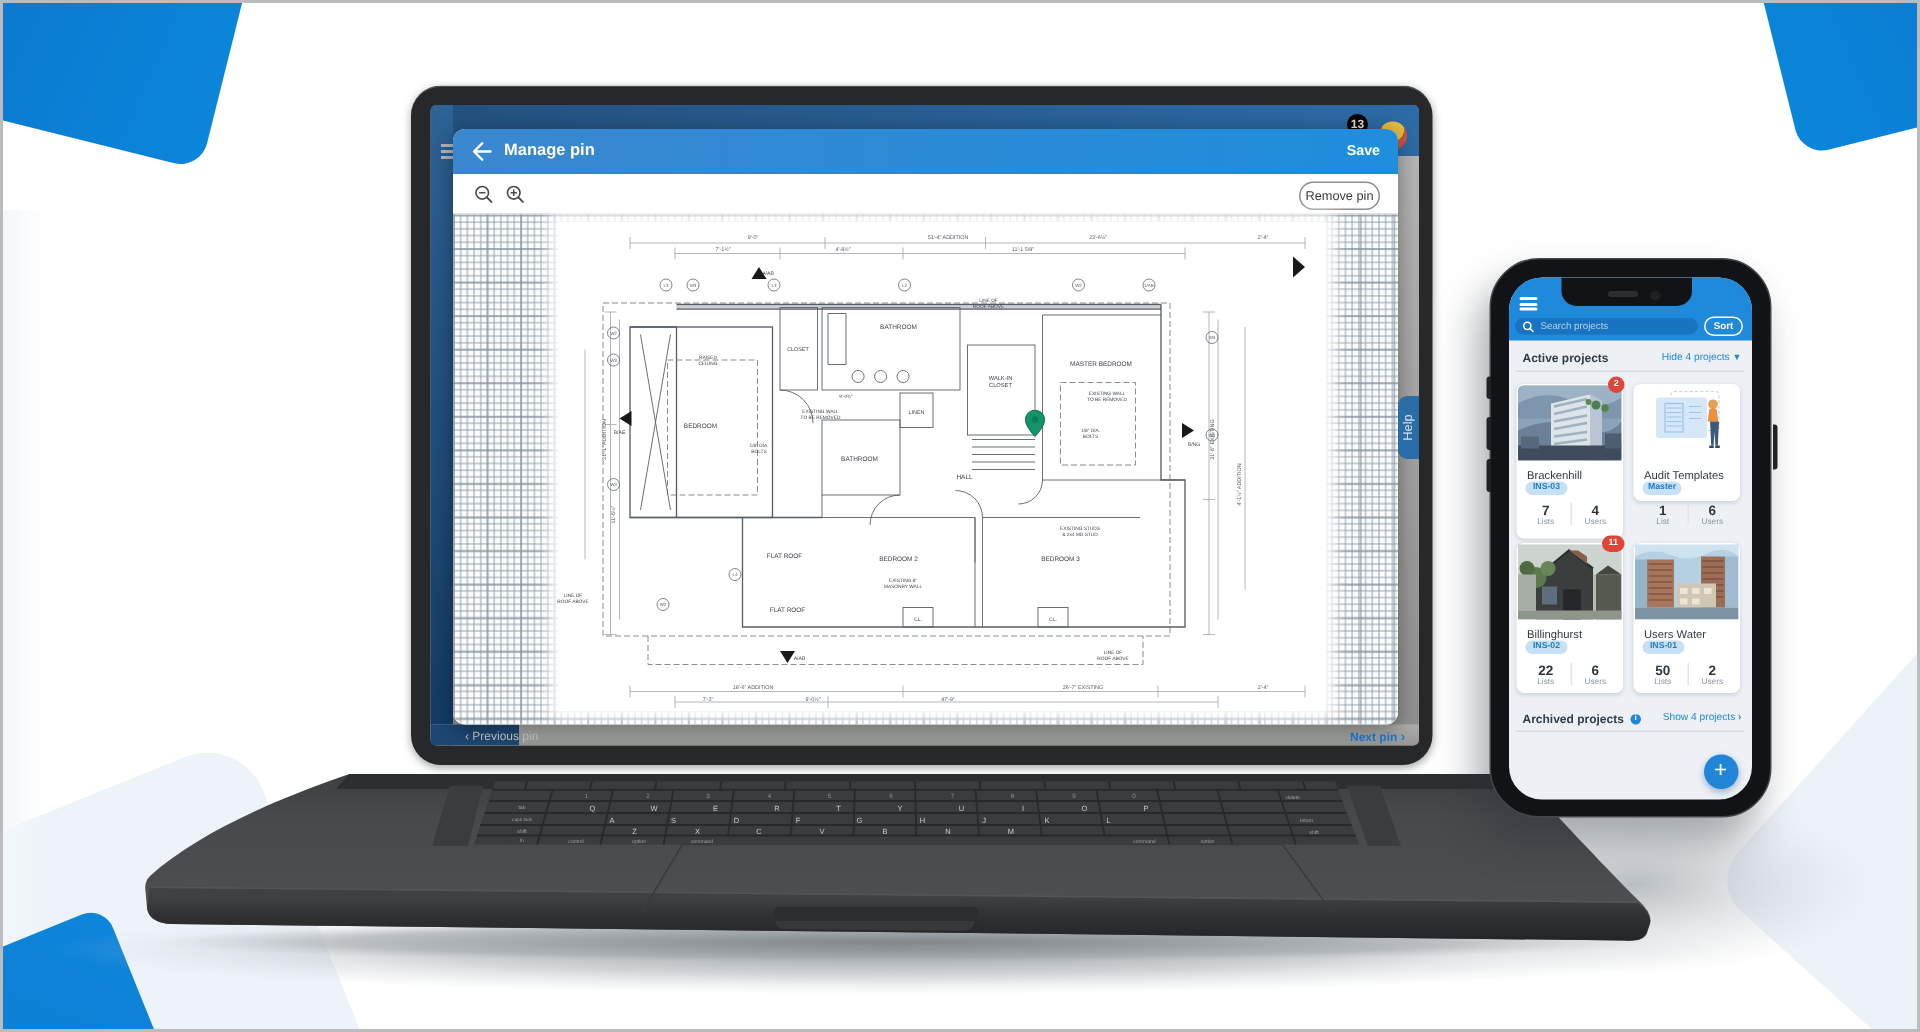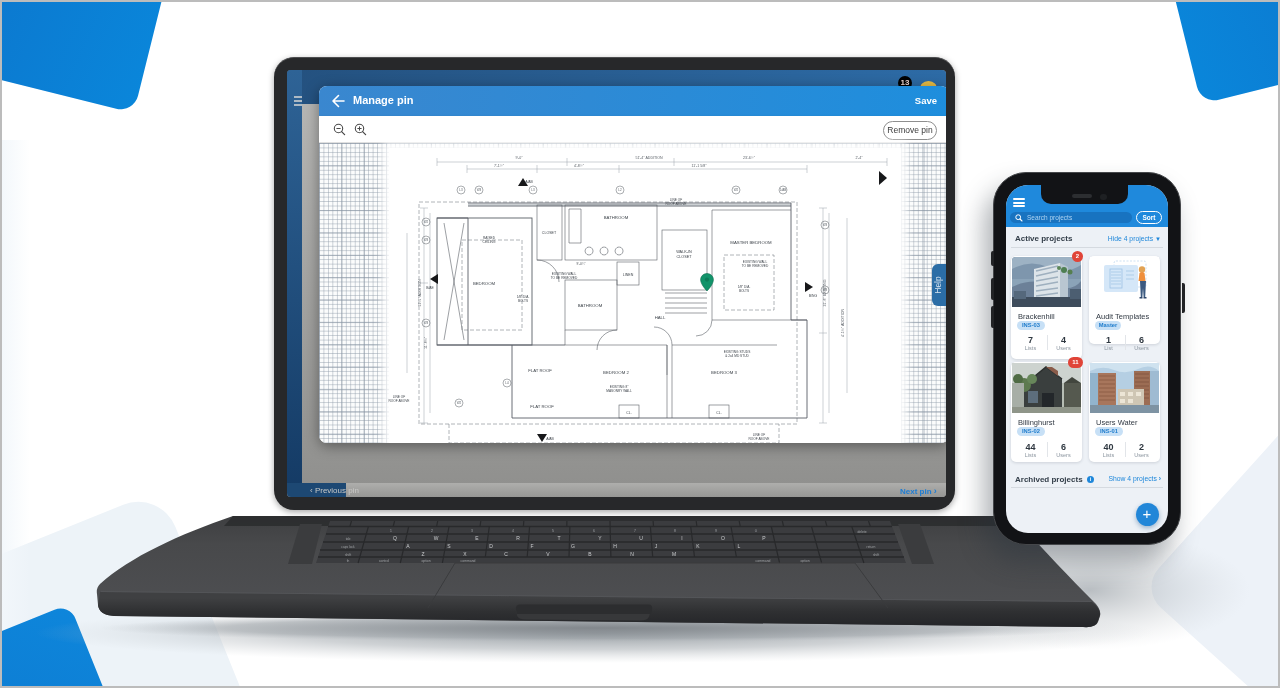--- a/index.html
+++ b/index.html
@@ -146,21 +146,21 @@
   <div class="abs" style="left:7px;top:26px;width:8px;height:2px;background:#aebac4;"></div>
   <div class="abs" style="left:7px;top:30px;width:8px;height:2px;background:#aebac4;"></div>
   <div class="abs" style="left:7px;top:34px;width:8px;height:2px;background:#aebac4;"></div>
   <div class="abs" style="left:15px;top:34px;width:644px;height:393px;background:linear-gradient(180deg,#b5b5b3,#8f8f8d);"></div>
 
   <div class="abs" style="left:0;top:413px;width:659px;height:14px;background:linear-gradient(180deg,#aeaeac,#969694);"></div>
   <div class="abs" style="left:0;top:413px;width:59px;height:14px;background:#1d4873;"></div>
   <div class="abs" style="left:23px;top:416px;font-size:8px;color:#c9c9c7;">‹ Previous pin</div>
   <div class="abs" style="left:613px;top:416px;font-size:8px;color:#1c7cd4;font-weight:bold;">Next pin <span style="font-size:9px;">›</span></div>
 
-  <div class="abs" style="left:32px;top:16px;width:630px;height:357px;background:#fff;border-radius:8px;box-shadow:0 3px 14px rgba(0,0,0,0.4);overflow:hidden;">
+  <div class="abs" style="left:15px;top:16px;width:630px;height:397px;background:#fff;border-radius:8px;box-shadow:0 3px 14px rgba(0,0,0,0.4);overflow:hidden;">
     <div class="abs" style="left:0;top:0;width:630px;height:30px;background:linear-gradient(95deg,#3a87cf,#1e8edd);"></div>
     <svg class="abs" style="left:12px;top:8px;" width="14" height="14" viewBox="0 0 14 14">
         <path d="M7.5 1.5 L2 7 L7.5 12.5 M2.2 7 L13 7" stroke="#fff" stroke-width="1.6" fill="none" stroke-linecap="round" stroke-linejoin="round"></path>
       </svg>
     <div class="abs" style="left:34px;top:8px;font-size:11px;font-weight:bold;color:#fff;">Manage pin</div>
     <div class="abs" style="right:12px;top:9px;font-size:9.5px;font-weight:bold;color:#fff;">Save</div>
     <div class="abs" style="left:0;top:30px;width:630px;height:27px;background:#fff;border-bottom:1px solid #e0e0e0;box-shadow:0 1px 3px rgba(0,0,0,0.12);"></div>
     <svg class="abs" style="left:14px;top:37px;" width="42" height="13" viewBox="0 0 42 13">
       <circle cx="5.5" cy="5.5" r="4.2" fill="none" stroke="#4a4a4a" stroke-width="1.1"></circle>
         <path d="M8.6 8.6 L11.6 11.6" stroke="#4a4a4a" stroke-width="1.3" stroke-linecap="round"></path>
@@ -372,21 +372,21 @@
       </svg>
       <div class="abs badge" style="left:61px;top:-5px;">2</div>
       <div class="abs" style="left:7px;top:56px;font-size:7.5px;color:#323a44;">Brackenhill</div>
       <div class="abs pill" style="left:6px;top:65px;width:28px;">INS-03</div>
       <div class="abs num" style="left:4px;top:79px;width:31px;">7</div>
       <div class="abs cap" style="left:4px;top:89px;width:31px;">Lists</div>
       <div class="abs" style="left:35.5px;top:79px;width:1px;height:15px;background:#e2e5e9;"></div>
       <div class="abs num" style="left:37px;top:79px;width:31px;">4</div>
       <div class="abs cap" style="left:37px;top:89px;width:31px;">Users</div>
     </div>
-    <div class="abs card" style="left:83px;top:71px;width:71px;height:88px;">
+    <div class="abs card" style="left:83px;top:71px;width:71px;height:78px;">
       <svg class="abs" style="left:1px;top:1px;" width="69" height="50" viewBox="0 0 69 50">
         <rect width="69" height="50" fill="#fff"></rect>
         <rect x="24" y="4" width="32" height="26" rx="2" fill="none" stroke="#b9d4ee" stroke-width="0.7" stroke-dasharray="2 1.5"></rect>
         <rect x="14" y="8" width="34" height="27" rx="2" fill="#d5e7f8"></rect>
         <rect x="20" y="12" width="12" height="19" fill="none" stroke="#9fc3e4" stroke-width="0.8"></rect>
         <path d="M21 15 h10 M21 18 h10 M21 21 h10 M21 24 h10 M21 27 h10" stroke="#9fc3e4" stroke-width="0.7"></path>
         <path d="M36 14 h8 M36 18 h8 M36 22 h8" stroke="#9fc3e4" stroke-width="0.7"></path>
         <circle cx="52" cy="12.5" r="3.2" fill="#e2a253"></circle>
         <path d="M49.5 16 q2.5 -2 5 0 l1 8 h-7 z" fill="#ef8f3c"></path>
         <path d="M50 24 h6 l-0.8 16 h-1.6 l-0.6 -9 l-0.6 9 h-1.6 z" fill="#3c5a80"></path>
@@ -413,21 +413,21 @@
         <path d="M52 20 l8 -6 l9 6 z" fill="#42463e"></path>
         <circle cx="12" cy="22" r="7" fill="#5d7a4f"></circle>
           <circle cx="20" cy="16" r="5" fill="#67875a"></circle>
           <circle cx="6" cy="16" r="5" fill="#4f6b44"></circle>
         <rect x="0" y="44" width="69" height="6" fill="#8f9589"></rect>
         <rect x="0" y="20" width="12" height="24" fill="#a7aea6"></rect>
       </svg>
       <div class="abs badge" style="left:57px;top:-5px;width:15px;">11</div>
       <div class="abs" style="left:7px;top:56px;font-size:7.5px;color:#323a44;">Billinghurst</div>
       <div class="abs pill" style="left:6px;top:65px;width:28px;">INS-02</div>
-      <div class="abs num" style="left:4px;top:80px;width:31px;">44</div>
+      <div class="abs num" style="left:4px;top:80px;width:31px;">22</div>
       <div class="abs cap" style="left:4px;top:90px;width:31px;">Lists</div>
       <div class="abs" style="left:35.5px;top:80px;width:1px;height:15px;background:#e2e5e9;"></div>
       <div class="abs num" style="left:37px;top:80px;width:31px;">6</div>
       <div class="abs cap" style="left:37px;top:90px;width:31px;">Users</div>
     </div>
     <div class="abs card" style="left:83px;top:177px;width:71px;height:100px;">
       <svg class="abs" style="left:1px;top:1px;" width="69" height="50" viewBox="0 0 69 50">
         <rect width="69" height="50" fill="#b5cfe3"></rect>
         <path d="M0 8 Q12 2 24 7 T48 6 T69 8 V0 H0 Z" fill="#cfe2ef"></path>
         <rect x="8" y="10" width="18" height="32" fill="#a8765c"></rect>
@@ -435,21 +435,21 @@
         <rect x="44" y="8" width="16" height="34" fill="#9c6d54"></rect>
         <path d="M45 11 h14 M45 15 h14 M45 19 h14 M45 23 h14 M45 27 h14 M45 31 h14 M45 35 h14" stroke="#835842" stroke-width="1.2"></path>
         <rect x="28" y="26" width="26" height="16" fill="#cfc6b4"></rect>
         <path d="M30 29 h5 v4 h-5 z M38 29 h5 v4 h-5 z M46 29 h5 v4 h-5 z M30 36 h5 v4 h-5 z M38 36 h5 v4 h-5 z" fill="#ece5d6"></path>
         <rect x="0" y="42" width="69" height="8" fill="#7e93a3"></rect>
         <rect x="0" y="10" width="8" height="32" fill="#92b4cd"></rect>
         <rect x="60" y="8" width="9" height="34" fill="#9fbbd2"></rect>
       </svg>
       <div class="abs" style="left:7px;top:56px;font-size:7.5px;color:#323a44;">Users Water</div>
       <div class="abs pill" style="left:6px;top:65px;width:28px;">INS-01</div>
-      <div class="abs num" style="left:4px;top:80px;width:31px;">40</div>
+      <div class="abs num" style="left:4px;top:80px;width:31px;">50</div>
       <div class="abs cap" style="left:4px;top:90px;width:31px;">Lists</div>
       <div class="abs" style="left:35.5px;top:80px;width:1px;height:15px;background:#e2e5e9;"></div>
       <div class="abs num" style="left:37px;top:80px;width:31px;">2</div>
       <div class="abs cap" style="left:37px;top:90px;width:31px;">Users</div>
     </div>
 
     <div class="abs" style="left:9px;top:290px;font-size:8px;font-weight:bold;color:#323d48;">Archived projects</div>
     <div class="abs" style="left:81px;top:290.5px;width:7px;height:7px;border-radius:50%;background:#1e87da;color:#fff;font-size:5.5px;text-align:center;line-height:7px;font-weight:bold;">i</div>
     <div class="abs" style="right:7px;top:290px;font-size:6.8px;color:#1e87da;">Show 4 projects <b>›</b></div>
     <div class="abs" style="left:5px;top:302px;width:152px;height:1px;background:#d5dae0;"></div>

